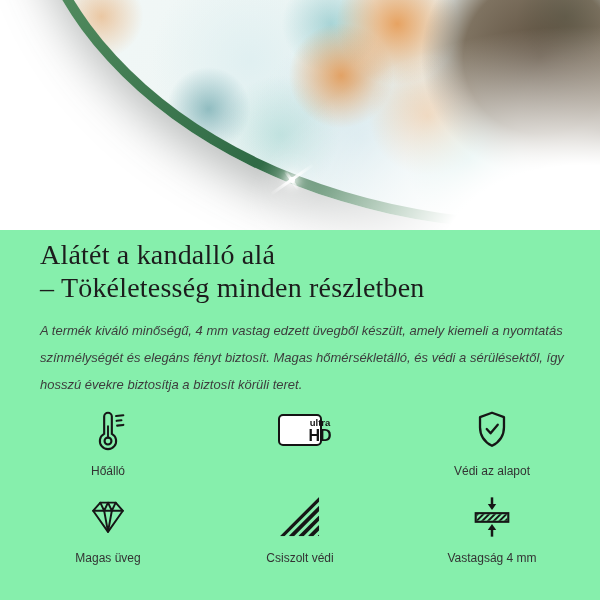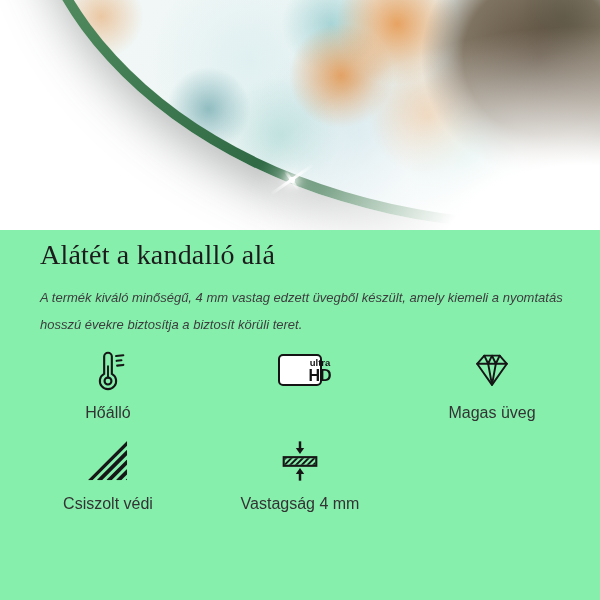--- a/index.html
+++ b/index.html
@@ -75,21 +75,21 @@
   .d-line { display: block; white-space: nowrap; }
 
   
   .features {
     margin-top: 9px; padding: 0 12px;
     display: grid; grid-template-columns: repeat(3, 1fr); row-gap: 16px;
   }
   .feature { display: flex; flex-direction: column; align-items: center; }
   .icon { width: 46px; height: 46px; display: flex; align-items: center; justify-content: center; }
   .icon svg { display: block; }
-  .label { margin-top: 11px; font-size: 16px; color: #333; white-space: nowrap; }
+  .label { margin-top: 11px; font-size: 12px; color: #333; white-space: nowrap; }
 
   .uhd-box {
     width: 36px; height: 32px;
     border: 2.5px solid #141414; border-radius: 5px;
     display: flex; flex-direction: column; align-items: center; justify-content: center;
     background: #fff;
     padding-left: 40px;
   }
   .uhd-top { font-size: 9.5px; font-weight: 700; line-height: 10px; color: #141414; }
   .uhd-bottom { font-size: 16px; font-weight: 800; line-height: 15px; color: #141414; text-align: center; }
@@ -105,23 +105,25 @@
     </div>
     <div class="sparkle">
         <span class="dot"></span>
       </div>
     <div class="hero-fade"></div>
   </div>
 
   <div class="content">
     <h1 class="title">
       <span class="t-line">Alátét a kandalló alá</span>
+      <span class="t-line">– Tökéletesség minden részletben</span>
     </h1>
     <p class="desc">
       <span class="d-line">A termék kiváló minőségű, 4 mm vastag edzett üvegből készült, amely kiemeli a nyomtatás</span>
+      <span class="d-line">színmélységét és elegáns fényt biztosít. Magas hőmérsékletálló, és védi a sérülésektől, így</span>
       <span class="d-line">hosszú évekre biztosítja a biztosít körüli teret.</span>
     </p>
   </div>
 
   <div class="features">
 
     <div class="feature">
       <span class="icon">
         <svg width="46" height="46" viewBox="0 0 48 48" fill="none" stroke="#161616" stroke-width="2.2" stroke-linecap="round">
           <path d="M20 10 A4 4 0 0 1 28 10 V28 A8.5 8.5 0 1 1 20 28 Z"></path>
@@ -139,20 +141,29 @@
 
     <div class="feature">
       <span class="icon">
         <span class="uhd-box">
           <b class="uhd-top">ultra</b>
           <b class="uhd-bottom">HD</b>
         </span>
       </span>
     </div>
 
+    <div class="feature">
+      <span class="icon">
+        <svg width="46" height="46" viewBox="0 0 48 48" fill="none" stroke="#161616" stroke-width="2.4" stroke-linecap="round" stroke-linejoin="round">
+          <path d="M24 6 L36.5 10.5 V21 C36.5 30.5 31 36.8 24 40.5 C17 36.8 11.5 30.5 11.5 21 V10.5 Z"></path>
+          <path d="M18.5 23 L22.5 27.5 L30 18.5"></path>
+        </svg>
+      </span>
+      <span class="label">Védi az alapot</span>
+    </div>
 
     <div class="feature">
       <span class="icon">
         <svg width="46" height="46" viewBox="0 0 48 48" fill="none" stroke="#161616" stroke-width="2" stroke-linecap="round" stroke-linejoin="round">
           <path d="M16 9 H32 L39.5 17.5 L24 39.5 L8.5 17.5 Z"></path>
           <path d="M8.5 17.5 H39.5"></path>
           <path d="M16 9 L20 17.5 L24 9 L28 17.5 L32 9"></path>
           <path d="M20 17.5 L24 39.5 M28 17.5 L24 39.5"></path>
         </svg>
       </span>

